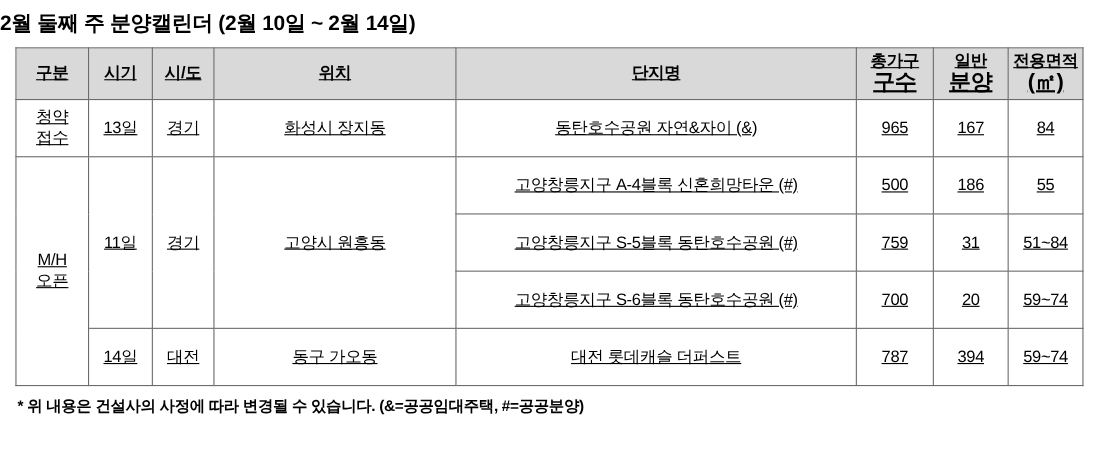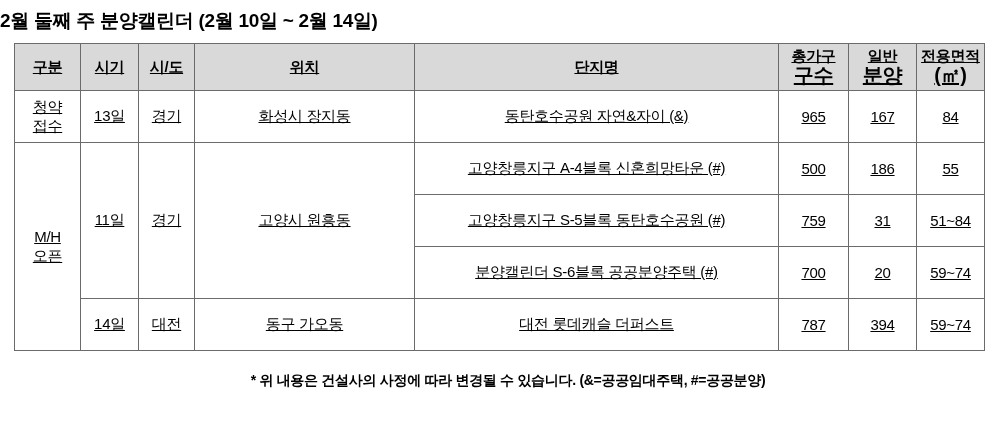--- a/index.html
+++ b/index.html
@@ -71,25 +71,24 @@
   }
   .col-cat    { width: 66px; }
   .col-when   { width: 58px; }
   .col-region { width: 56px; }
   .col-loc    { width: 220px; }
   .col-name   { width: 364px; }
   .col-total  { width: 70px; }
   .col-normal { width: 68px; }
   .col-area   { width: 68px; }
   .notes {
-    margin: 21px 0 0 16px;
+    margin: 10px 0 0 16px;
     font-size: 14px;
     font-weight: bold;
     letter-spacing: -0.3px;
-    text-align: center;
   }
   .notes .note {
     margin-bottom: 13px;
   }
   .thead-sub {
     display: block;
     font-size: 20px;
   }
 </style>
 </head>
@@ -162,21 +161,21 @@
       </tr>
 
       <tr>
         <td class="name">고양창릉지구 S-5블록 동탄호수공원 (#)</td>
         <td class="num">759</td>
         <td class="num">31</td>
         <td class="num">51~84</td>
       </tr>
 
       <tr>
-        <td class="name">분양캘린더 S-6블록 공공분양주택 (#)</td>
+        <td class="name">고양창릉지구 S-6블록 동탄호수공원 (#)</td>
         <td class="num">700</td>
         <td class="num">20</td>
         <td class="num">59~74</td>
       </tr>
 
       <tr>
         <td class="when">14일</td>
         <td class="region">대전</td>
         <td class="loc">동구 가오동</td>
         <td class="name">대전 롯데캐슬 더퍼스트</td>

